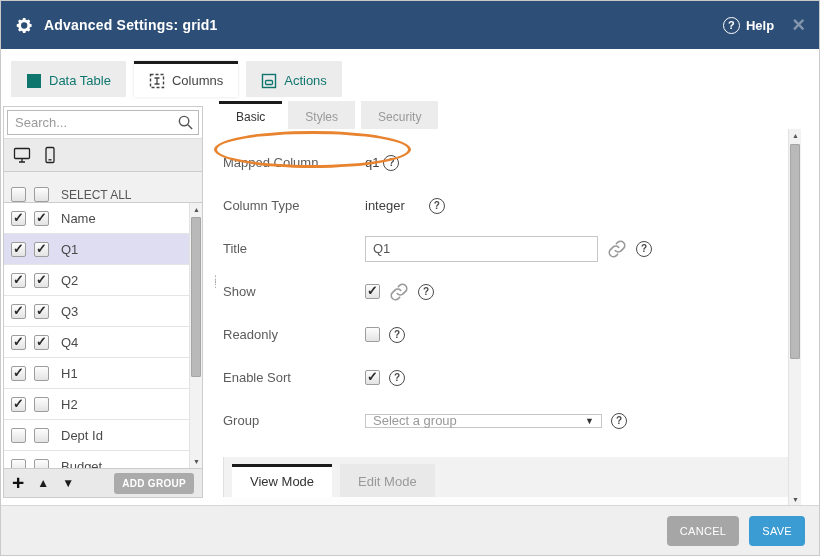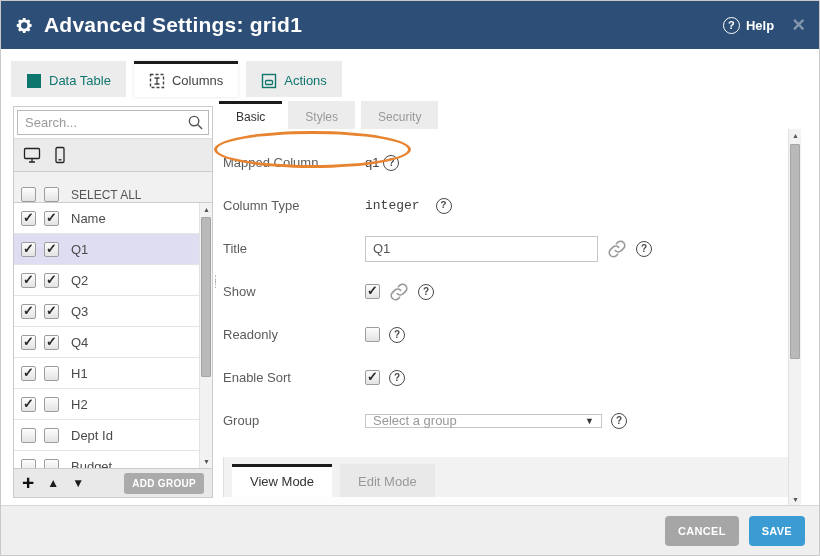--- a/index.html
+++ b/index.html
@@ -2,34 +2,34 @@
 <html style="--header-bg: #2d4e76; --accent-blue: #3b9bd3; --annotation-orange: #e8832f; --selected-row-bg: #dfddf1;"><head>
 <meta charset="utf-8">
 <style>
   * { margin:0; padding:0; box-sizing:border-box; }
   html,body { width:820px; height:556px; font-family:"Liberation Sans", sans-serif; background:#fff; }
   .dialog { position:relative; width:820px; height:556px; background:#fff; border:1px solid #c9c9c9; overflow:hidden; }
 
   
   .hdr { position:absolute; left:0; top:0; right:0; height:48px; background:var(--header-bg,#2d4e76); display:flex; align-items:center; padding:0 14px; }
   .hdr .gear { width:19px; height:19px; margin-right:10px; display:inline-flex; }
-  .hdr .title { color:#fff; font-size:21px; font-weight:bold; letter-spacing:.2px; }
+  .hdr .title { color:#fff; font-size:14px; font-weight:bold; letter-spacing:.2px; }
   .hdr .spacer { flex:1; }
   .hdr .help { display:flex; align-items:center; gap:6px; color:#fff; font-size:13px; font-weight:bold; cursor:pointer; }
   .circle-q { display:inline-flex; align-items:center; justify-content:center; width:17px; height:17px; border:1.5px solid #fff; border-radius:50%; color:#fff; font-size:11px; font-weight:bold; }
   .hdr .close { color:#8295ac; font-size:22px; line-height:20px; margin-left:18px; cursor:pointer; font-weight:bold; }
 
   
   .tabs { position:absolute; left:10px; top:60px; display:flex; gap:8px; }
   .tab { display:flex; align-items:center; gap:7px; height:36px; padding:0 15px; background:#ececec; color:#0f766e; font-size:13px; cursor:pointer; border-top:3px solid transparent; }
   .tab.active { background:#fff; color:#444; border-top:3px solid #1b1b1b; box-shadow:0 0 3px rgba(0,0,0,.12); }
   .tab svg { width:16px; height:16px; }
 
   
-  .lpanel { position:absolute; left:12px; top:105px; width:200px; height:392px; border:1px solid #ccc; display:flex; flex-direction:column; background:#fff; }
+  .lpanel { position:absolute; left:2px; top:105px; width:200px; height:392px; border:1px solid #ccc; display:flex; flex-direction:column; background:#fff; }
   .searchrow { padding:3px 3px; background:#fff; border-bottom:1px solid #ddd; }
   .searchwrap { position:relative; }
   .searchwrap input { width:100%; height:25px; border:1px solid #b9b9b9; padding:0 26px 0 7px; font-size:13px; color:#555; font-family:inherit; outline:none; }
   .searchwrap input::placeholder { color:#9a9a9a; }
   .searchwrap .mag { position:absolute; right:5px; top:4px; width:17px; height:17px; }
   .devrow { height:33px; background:#ebebeb; border-bottom:1px solid #ccc; display:flex; align-items:center; gap:10px; padding:0 9px; }
   .devrow svg { width:18px; height:18px; }
   .selallrow { height:31px; background:#f1f1f1; border-bottom:1px solid #ccc; display:flex; align-items:flex-end; gap:8px; padding:0 7px; font-size:12px; color:#555; }
   .list { flex:1; position:relative; overflow:hidden; background:#fff; }
   .listinner { margin-right:13px; }
@@ -75,21 +75,21 @@
   .modebody { padding:12px 22px 0 4px; background:#fdfdfd; }
 
   
   .annot { position:absolute; left:213px; top:130px; width:197px; height:37px; border:3px solid var(--annotation-orange,#e8832f); border-radius:50%; pointer-events:none; }
 
   
   .divdots { position:absolute; left:210px; top:276px; width:5px; height:22px; color:#8f8f8f; font-size:9px; line-height:5px; letter-spacing:0; }
 
   
   .ftr { position:absolute; left:0; right:0; bottom:0; height:50px; background:#efefef; border-top:1px solid #d7d7d7; display:flex; align-items:center; justify-content:flex-end; gap:10px; padding:0 14px; }
-  .btn { border:none; border-radius:4px; color:#fff; font-size:11px; font-weight:bold; padding:9px 13px; cursor:pointer; letter-spacing:.3px; font-family:inherit; }
+  .btn { border:none; border-radius:4px; color:#fff; font-size:11px; font-weight:normal; padding:9px 13px; cursor:pointer; letter-spacing:.3px; font-family:inherit; }
   .btn.cancel { background:#a6a6a6; }
   .btn.save { background:var(--accent-blue,#3b9bd3); }
 </style>
 </head>
 <body>
 
 <div class="dialog">
 
   <div class="hdr">
     <span class="gear">
@@ -239,21 +239,21 @@
       <div class="frow">
         <span class="flabel">Mapped Column</span>
         <span class="fctrl" style="gap:4px;">
           <span class="fvalue">q1</span>
           <span class="qicon">?</span>
         </span>
       </div>
 
       <div class="frow">
         <span class="flabel">Column Type</span>
-        <span class="fctrl" style="gap:16px;font-family:Liberation Mono, monospace;">
+        <span class="fctrl" style="gap:24px;">
           <span class="fvalue">integer</span>
           <span class="qicon">?</span>
         </span>
       </div>
 
       <div class="frow">
         <span class="flabel">Title</span>
         <span class="fctrl">
           <input class="txt" type="text" value="Q1" style="">
           <svg class="linkicon" viewBox="0 0 24 24" fill="none" stroke="currentColor" stroke-width="2" stroke-linecap="round">

